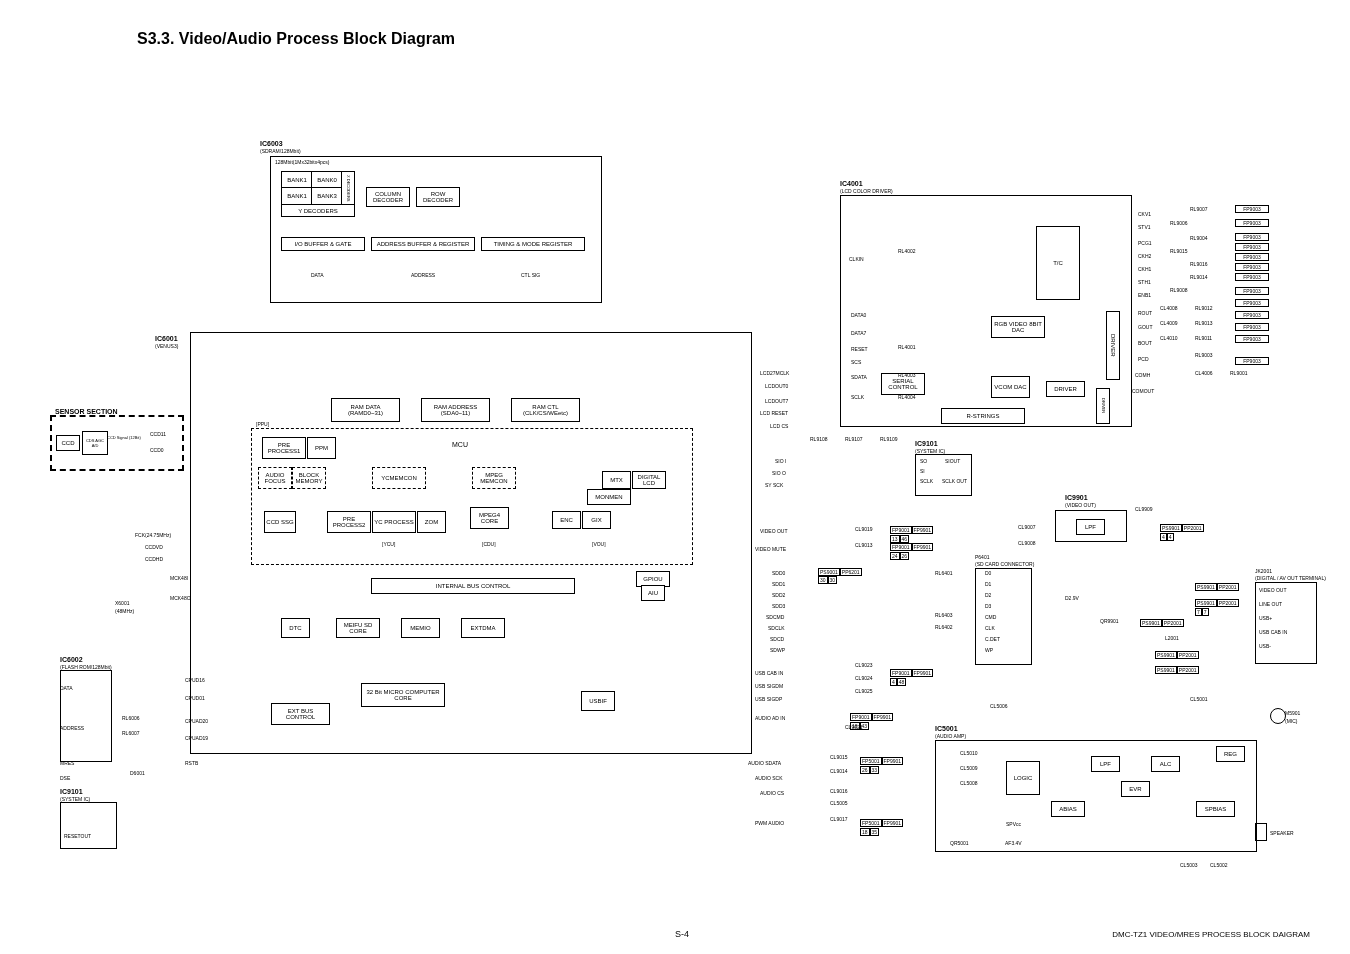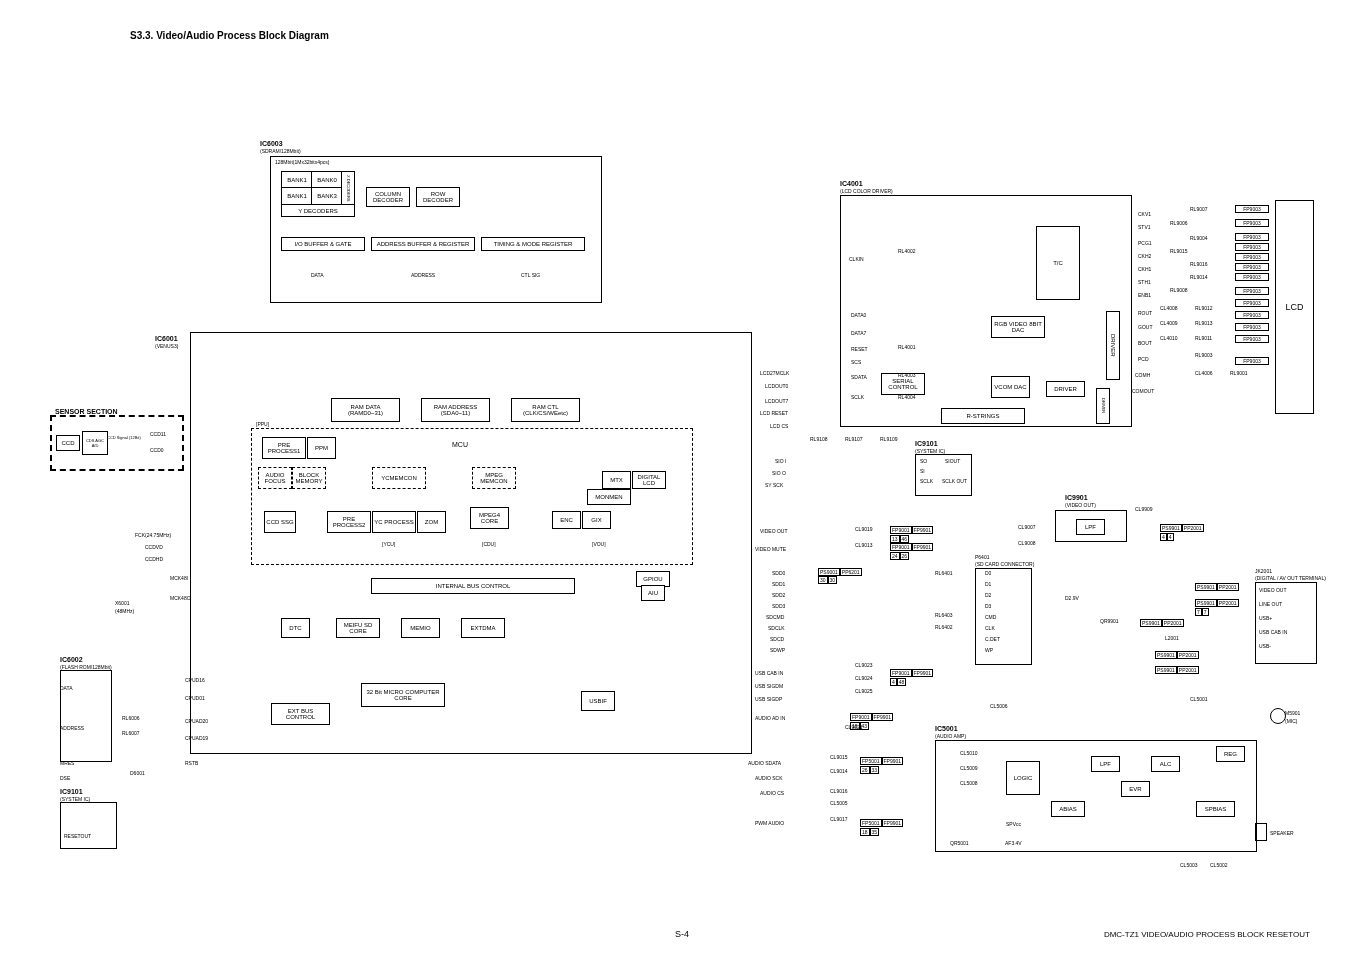--- a/index.html
+++ b/index.html
@@ -1,16 +1,16 @@
 <!DOCTYPE html>
 <html><head>
 <meta charset="utf-8">
 <style>
 body{margin:0;font-family:Arial,sans-serif;background:#fff;color:#000;font-size:8px;width:1350px;height:954px;position:relative}
-.title{position:absolute;top:30px;left:130px;font-size:10px;font-weight:bold}
+.title{position:absolute;top:30px;left:137px;font-size:16px;font-weight:bold}
 .diagram{position:absolute;top:140px;left:60px;right:20px;bottom:40px}
 .block{position:absolute;border:1px solid #000;background:#fff;text-align:center;font-size:6px;display:flex;align-items:center;justify-content:center;padding:1px}
 .label{position:absolute;font-size:6px;white-space:nowrap}
 .label-b{font-weight:bold;font-size:7px}
 .big-box{position:absolute;border:1px solid #000}
 .dotted{border-style:dashed}
 .footer{position:absolute;bottom:15px;right:40px;font-size:8px}
 .page{position:absolute;bottom:15px;left:50%;font-size:9px}
 .small{font-size:5px}
 .tiny-box{border:1px solid #000;font-size:5px;text-align:center;padding:0 1px;display:inline-block}
@@ -251,21 +251,20 @@
 <div class="tiny-box" style="width:30px;margin-top:2px">FP9003</div><br>
 <div class="tiny-box" style="width:30px;margin-top:2px">FP9003</div><br>
 <div class="tiny-box" style="width:30px;margin-top:6px">FP9003</div><br>
 <div class="tiny-box" style="width:30px;margin-top:4px">FP9003</div><br>
 <div class="tiny-box" style="width:30px;margin-top:4px">FP9003</div><br>
 <div class="tiny-box" style="width:30px;margin-top:4px">FP9003</div><br>
 <div class="tiny-box" style="width:30px;margin-top:4px">FP9003</div><br>
 <div class="tiny-box" style="width:30px;margin-top:14px">FP9003</div>
 </div>
 
-<div class="block" style="top:60px;left:1215px;width:35px;height:210px;font-size:9px">LCD</div>
 
 <div class="label label-b" style="top:354px;left:1005px">IC9901</div>
 <div class="label small" style="top:362px;left:1005px">(VIDEO OUT)</div>
 <div class="big-box" style="top:370px;left:995px;width:70px;height:30px">
 <div class="block" style="top:8px;left:20px;width:25px;height:12px">LPF</div>
 </div>
 <div class="label small" style="top:366px;left:1075px">CL9909</div>
 
 <div class="label small" style="top:414px;left:915px">P6401</div>
 <div class="label small" style="top:421px;left:915px">(SD CARD CONNECTOR)</div>
@@ -368,14 +367,14 @@
 
 <div class="label small" style="top:570px;left:1225px">M5901</div>
 <div class="label small" style="top:578px;left:1225px">(MIC)</div>
 <div style="position:absolute;top:568px;left:1210px;width:14px;height:14px;border:1px solid #000;border-radius:50%"></div>
 
 <div class="label small" style="top:690px;left:1210px">SPEAKER</div>
 <div style="position:absolute;top:683px;left:1195px;width:10px;height:16px;border:1px solid #000"></div>
 
 </div>
 
-<div class="footer">DMC-TZ1 VIDEO/AUDIO PROCESS BLOCK RESETOUT</div>
+<div class="footer">DMC-TZ1 VIDEO/MRES PROCESS BLOCK DAIGRAM</div>
 <div class="page">S-4</div>
 
 </body></html>

